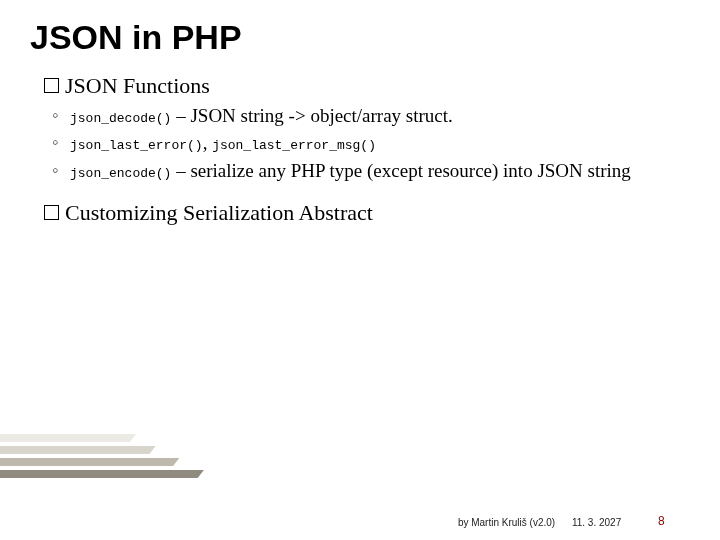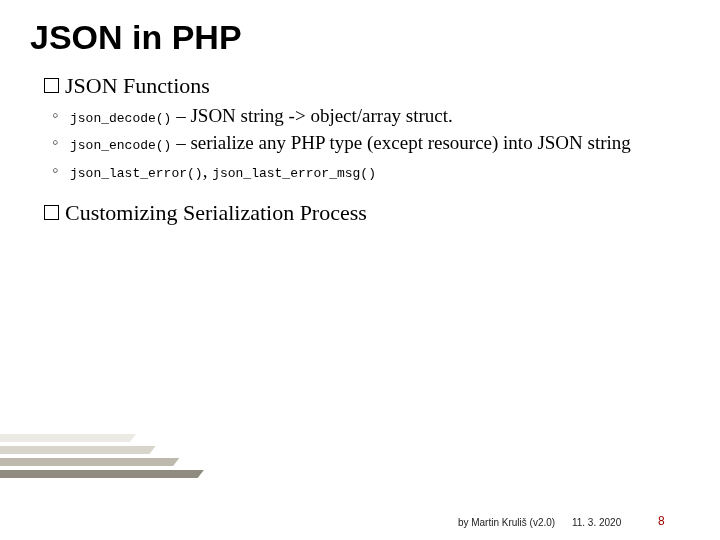--- a/index.html
+++ b/index.html
@@ -117,40 +117,40 @@
   <div class="content">
 
     <div class="h1">
       <span class="box"></span><span>JSON Functions</span>
     </div>
     <div class="bullets">
       <div class="b">
         <span class="mono">json_decode()</span><span> – JSON string -&gt; object/array struct.</span>
       </div>
       <div class="b">
-        <span class="mono">json_encode()</span><span> – serialize any PHP type (except resource) into JSON string</span>
+        <span class="mono">json_last_error()</span><span>, </span><span class="mono">json_last_error_msg()</span>
       </div>
       <div class="b">
-        <span class="mono">json_last_error()</span><span>, </span><span class="mono">json_last_error_msg()</span>
+        <span class="mono">json_encode()</span><span> – serialize any PHP type (except resource) into JSON string</span>
       </div>
     </div>
 
     <div class="h1">
-      <span class="box"></span><span>Customizing Serialization Process</span>
+      <span class="box"></span><span>Customizing Serialization Abstract</span>
     </div>
 
   </div>
 
   <div class="deco">
     <div class="stripe s1"></div>
     <div class="stripe s2"></div>
     <div class="stripe s3"></div>
     <div class="stripe s4"></div>
   </div>
 
   <div class="footer">
     <span>by Martin Kruliš (v2.0)</span>
-    <span>11. 3. 2020</span>
+    <span>11. 3. 2027</span>
     <span style="display:inline-block;width:20px"></span>
   </div>
   <div class="pagenum">8</div>
 
 </div>
 
 </body></html>

